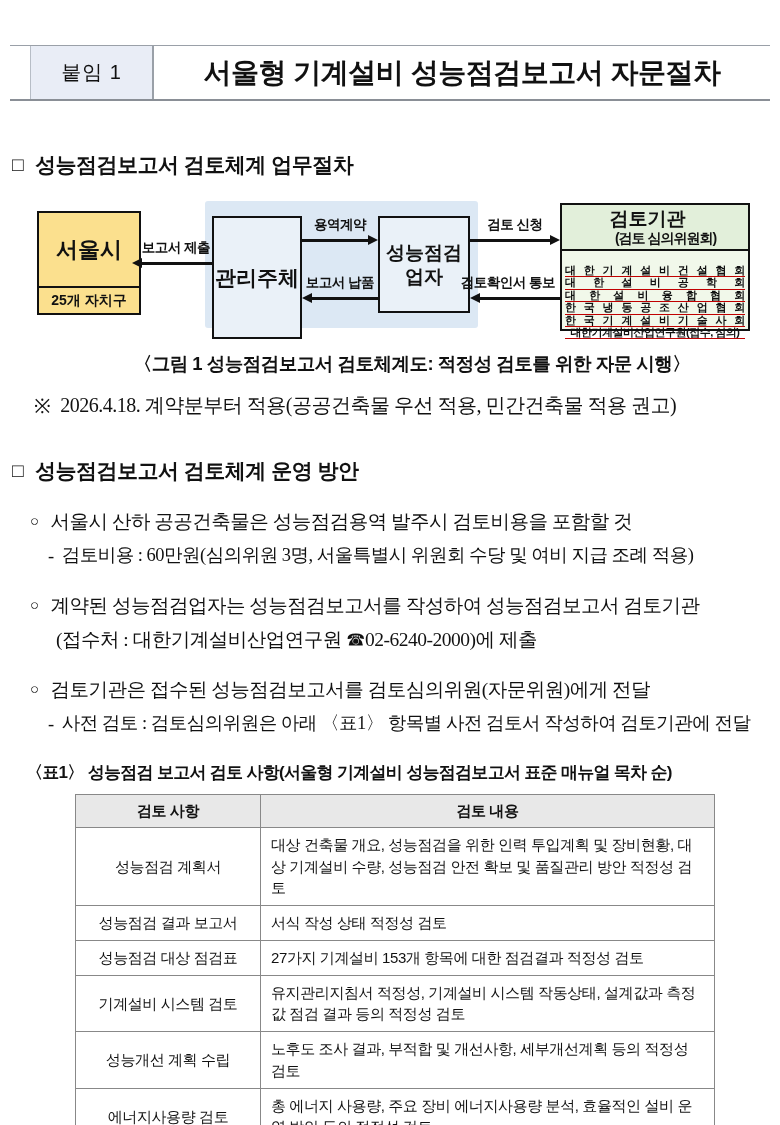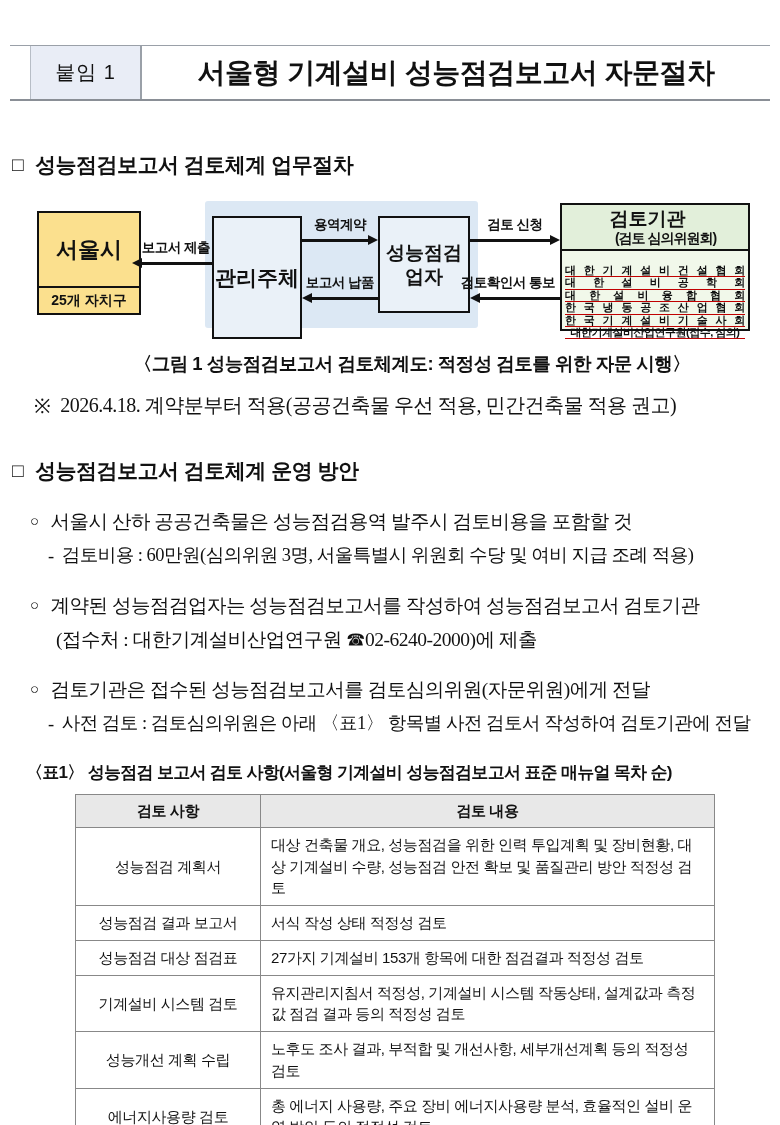--- a/index.html
+++ b/index.html
@@ -28,21 +28,21 @@
 
   
   .title-bar{
     margin:45px 10px 0 10px;
     display:flex;
     align-items:stretch;
     border-top:1.5px solid #9aa0a8;
     border-bottom:2.5px solid #8a8f96;
   }
   .attach-cell{
-    width:112px;
+    width:124px;
     margin-left:20px;
     background:var(--attach-cell-bg);
     border-left:1px solid #b7bdc6;
     border-right:2px solid #9aa0a8;
     display:flex;align-items:center;justify-content:center;
     font-size:20px;
     padding:13px 0;
     letter-spacing:1px;
   }
   .doc-title{

